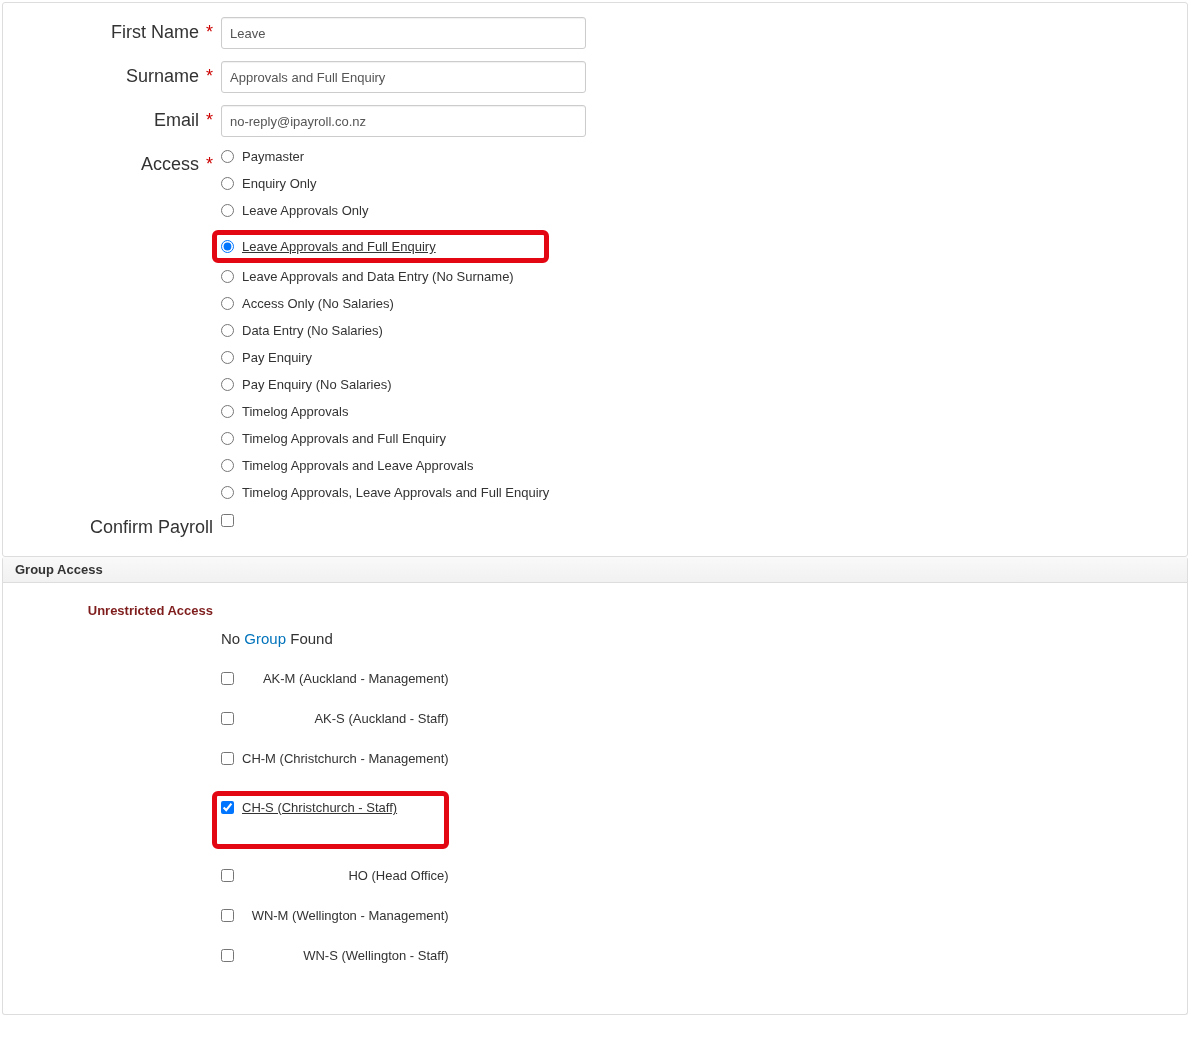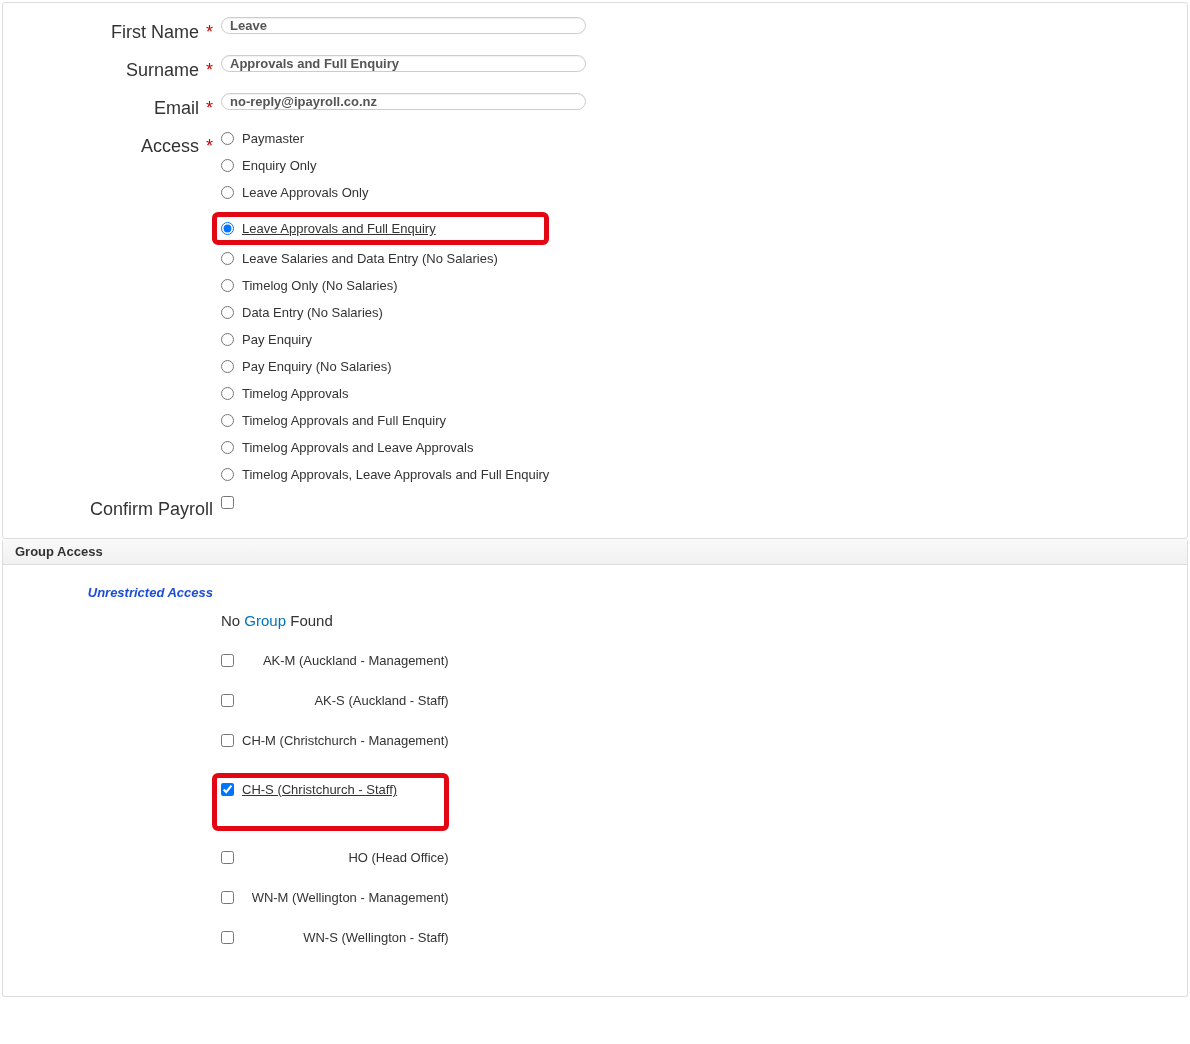--- a/index.html
+++ b/index.html
@@ -47,37 +47,35 @@
   .form-label .req {
     color: #c00;
     margin-left: 2px;
   }
   .section-label {
     width: 208px;
     text-align: right;
     padding-right: 8px;
     padding-top: 0;
     font-weight: bold;
-    color: #1d4ed8;
-    font-size: 13px;
-    font-style: italic;
+    color: #7f1d1d;
+    font-size: 13px;
   }
   .form-control {
     flex: none;
   }
   input[type="text"] {
     width: 365px;
-    height: 17px;
+    height: 32px;
     padding: 4px 8px;
     border: 1px solid #ccc;
-    border-radius: 11px;
+    border-radius: 3px;
     font-size: 13px;
     color: #555;
     box-shadow: inset 0 1px 1px rgba(0,0,0,.06);
-    font-weight: bold;
   }
   .radio-option, .check-option {
     display: flex;
     align-items: center;
     margin-bottom: 12px;
     font-size: 13px;
     color: #333;
     position: relative;
   }
   .radio-option:last-child, .check-option:last-child {
@@ -183,25 +181,25 @@
             <span>Leave Approvals Only</span>
           </label>
           <div class="highlight-box">
             <label class="radio-option">
               <input type="radio" name="access" checked="" style="">
               <span>Leave Approvals and Full Enquiry</span>
             </label>
           </div>
           <label class="radio-option">
             <input type="radio" name="access" style="">
-            <span>Leave Salaries and Data Entry (No Salaries)</span>
-          </label>
-          <label class="radio-option">
-            <input type="radio" name="access" style="">
-            <span>Timelog Only (No Salaries)</span>
+            <span>Leave Approvals and Data Entry (No Surname)</span>
+          </label>
+          <label class="radio-option">
+            <input type="radio" name="access" style="">
+            <span>Access Only (No Salaries)</span>
           </label>
           <label class="radio-option">
             <input type="radio" name="access" style="">
             <span>Data Entry (No Salaries)</span>
           </label>
           <label class="radio-option">
             <input type="radio" name="access" style="">
             <span>Pay Enquiry</span>
           </label>
           <label class="radio-option">

